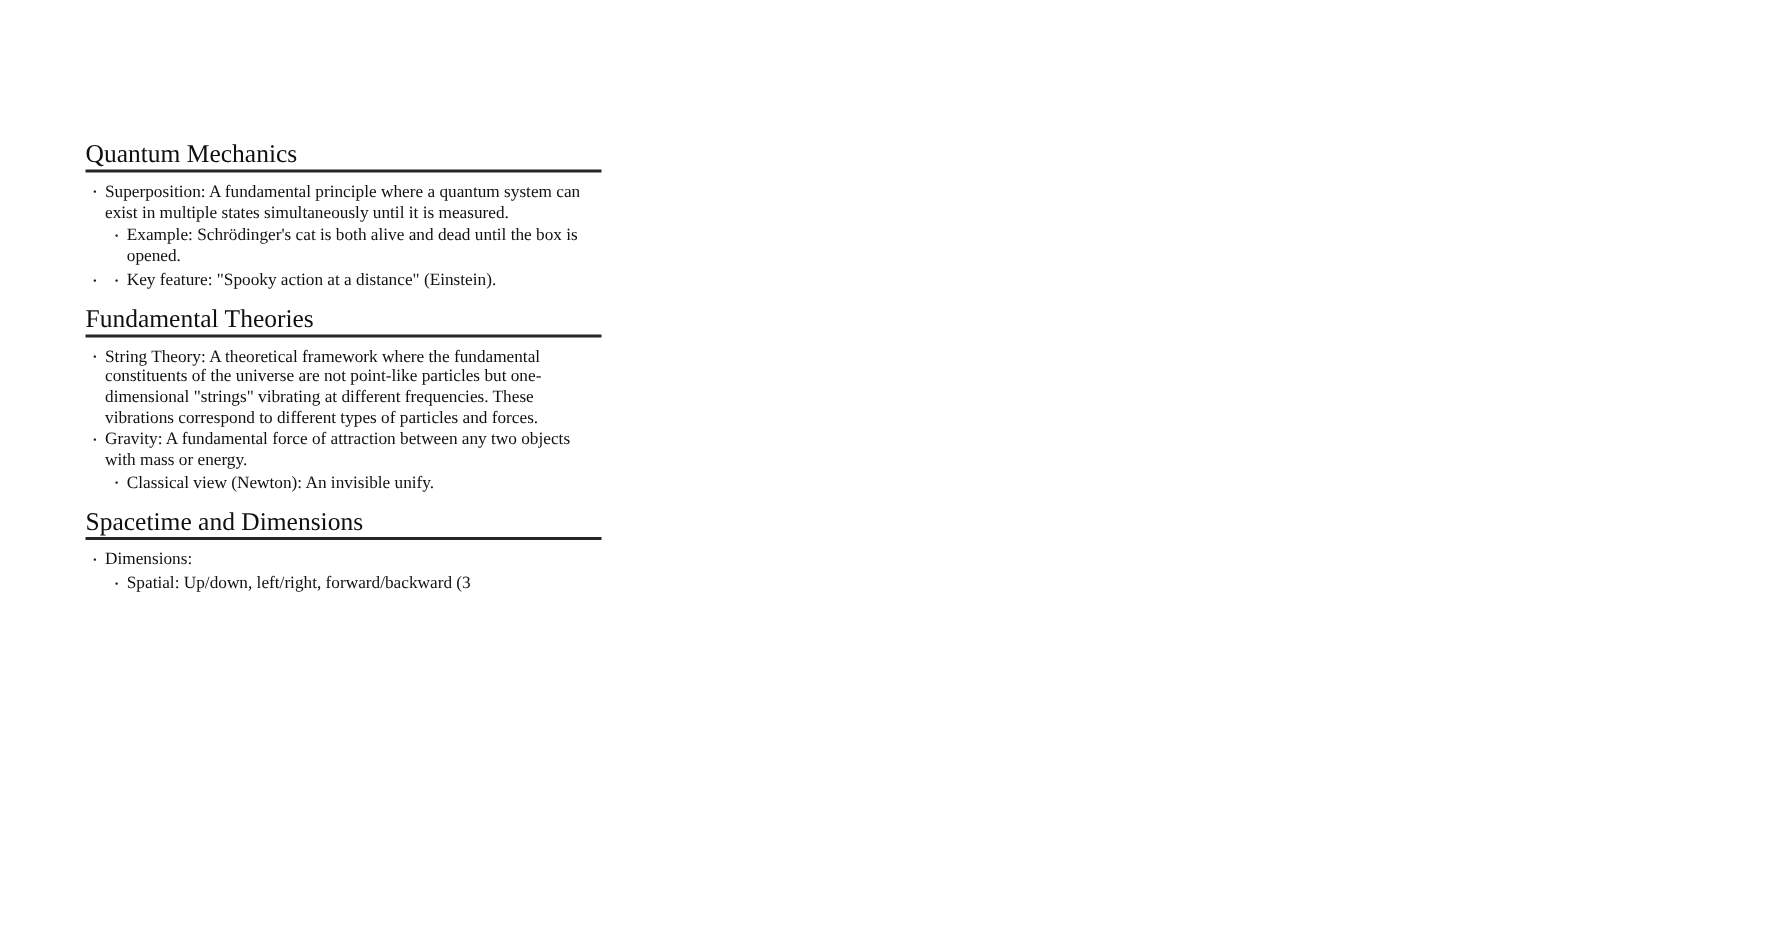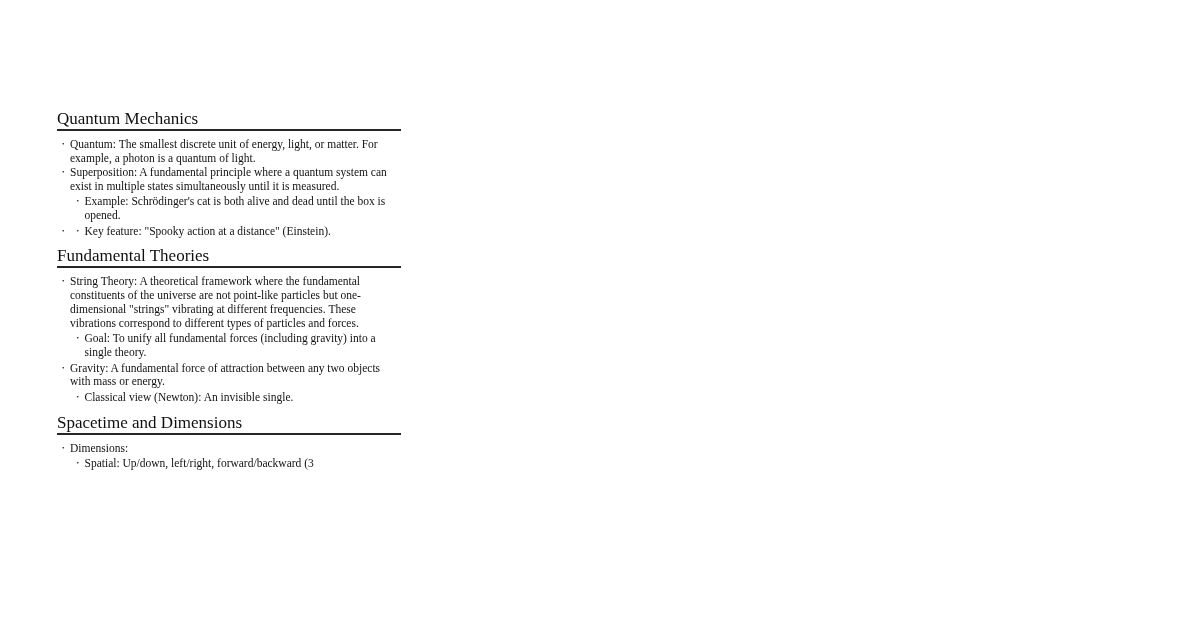--- a/index.html
+++ b/index.html
@@ -11,21 +11,21 @@
     height: 626px;
     background: #ffffff;
     overflow: hidden;
     position: relative;
     font-family: "Liberation Serif", "DejaVu Serif", serif;
     color: #111111;
   }
   .document {
     position: absolute;
     left: 57px;
-    top: 110px;
+    top: 94px;
     width: 344px;
   }
   .doc-section {
     margin-top: 9px;
   }
   .doc-section:first-child {
     margin-top: 0;
   }
   .section-title {
     font-size: 17px;
@@ -67,37 +67,34 @@
     color: #1c1c1c;
   }
 </style>
 </head>
 <body>
 
 <main id="doc" class="document">
     <section class="doc-section">
       <h2 class="section-title">Quantum Mechanics</h2>
       <ul class="l1">
-        <li><span>Quantum: The smallest discrete unit of energy, light, or matter. For example, a photon is a quantum of light.</span></li>
         <li><span>Superposition: A fundamental principle where a quantum system can exist in multiple states simultaneously until it is measured.</span><ul class="l2">
             <li><span>Example: Schrödinger's cat is both alive and dead until the box is opened.</span></li>
           </ul></li>
         <li><ul class="l2">
             <li><span>Key feature: "Spooky action at a distance" (Einstein).</span></li>
           </ul></li>
       </ul>
     </section>
     <section class="doc-section">
       <h2 class="section-title">Fundamental Theories</h2>
       <ul class="l1">
-        <li><span>String Theory: A theoretical framework where the fundamental constituents of the universe are not point-like particles but one-dimensional "strings" vibrating at different frequencies. These vibrations correspond to different types of particles and forces.</span><ul class="l2">
-            <li><span>Goal: To unify all fundamental forces (including gravity) into a single theory.</span></li>
-          </ul></li>
+        <li><span>String Theory: A theoretical framework where the fundamental constituents of the universe are not point-like particles but one-dimensional "strings" vibrating at different frequencies. These vibrations correspond to different types of particles and forces.</span></li>
         <li><span>Gravity: A fundamental force of attraction between any two objects with mass or energy.</span><ul class="l2">
-            <li><span>Classical view (Newton): An invisible single.</span></li>
+            <li><span>Classical view (Newton): An invisible unify.</span></li>
           </ul></li>
       </ul>
     </section>
     <section class="doc-section">
       <h2 class="section-title">Spacetime and Dimensions</h2>
       <ul class="l1">
         <li><span>Dimensions:</span><ul class="l2">
             <li><span>Spatial: Up/down, left/right, forward/backward (3</span></li>
           </ul></li>
       </ul>

